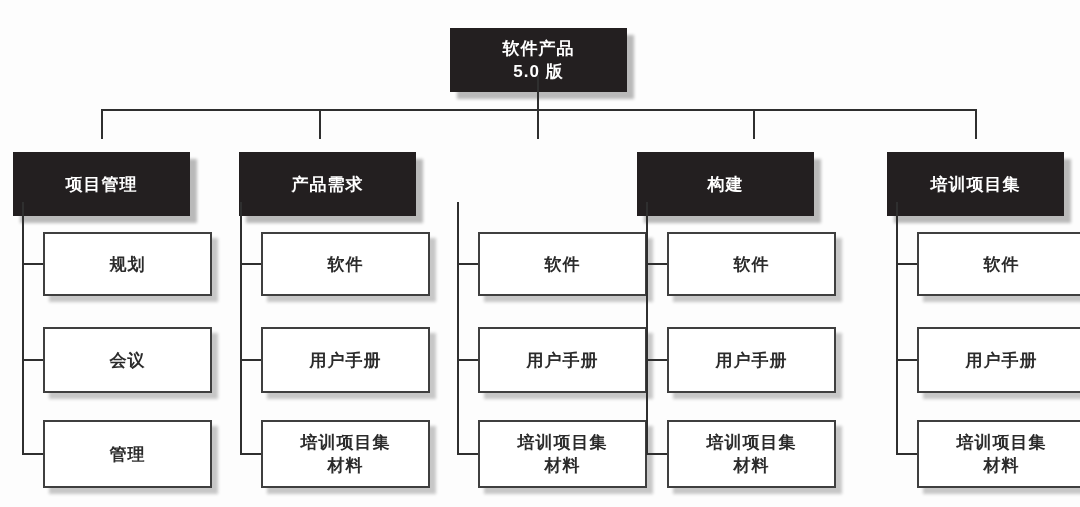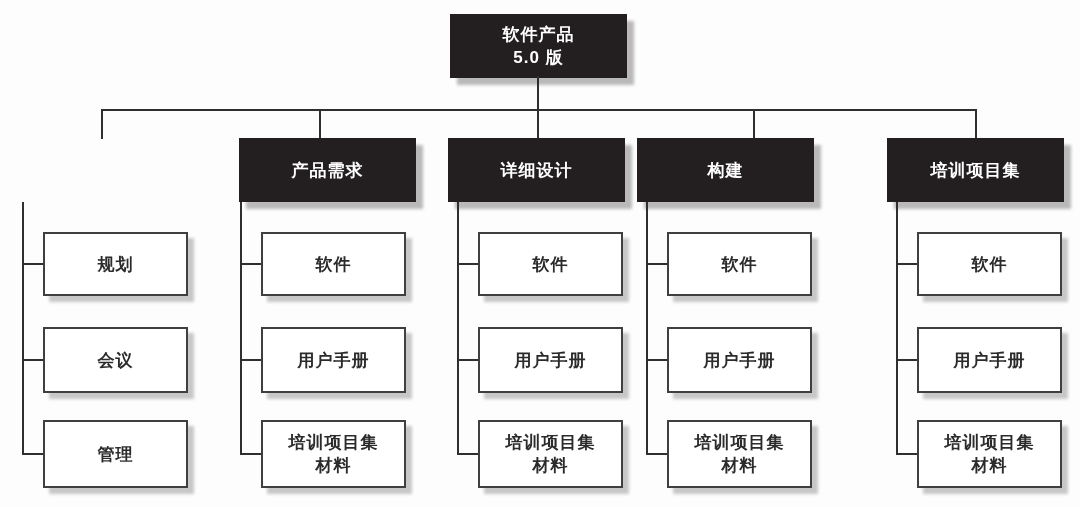--- a/index.html
+++ b/index.html
@@ -5,24 +5,24 @@
   html,body{margin:0;padding:0;background:#ffffff;}
   .stage{
     position:relative;width:1080px;height:507px;background:#fdfdfd;overflow:hidden;
     font-family:"Liberation Sans","DejaVu Sans",sans-serif;
   }
   
   .dark-node{
     position:absolute;width:177px;height:64px;background:#231f20;color:#ffffff;
     display:flex;align-items:center;justify-content:center;text-align:center;
     font-size:17px;font-weight:700;letter-spacing:1px;line-height:23px;
-    white-space:pre-line;box-shadow:7px 7px 3px #b9b9b9;
+    white-space:pre-line;box-shadow:7px 7px 3px #b9b9b9;margin-top:14px;
   }
   .child{
-    position:absolute;left:30px;width:145px;background:#ffffff;
+    position:absolute;left:30px;width:169px;background:#ffffff;
     border:2px solid #3f3f3f;box-sizing:border-box;
     display:flex;align-items:center;justify-content:center;text-align:center;
     font-size:17px;font-weight:600;color:#2b2b2b;letter-spacing:1px;line-height:23px;
     white-space:pre-line;box-shadow:6px 6px 3px #c7c7c7;
   }
   .row1{top:94px;height:64px;}
   .row2{top:189px;height:66px;}
   .row3{top:282px;height:68px;}
   
   .line{position:absolute;background:#2f2f2f;}
@@ -45,20 +45,21 @@
 
   <div class="line root-vline"></div>
   <div class="line rail"></div>
   <div class="line top-stub" style="left:101px;"></div>
   <div class="line top-stub" style="left:319px;"></div>
   <div class="line top-stub" style="left:537px;"></div>
   <div class="line top-stub" style="left:753px;"></div>
   <div class="line top-stub" style="left:975px;"></div>
 
   <div class="column" style="left:13px;">
+    <div class="dark-node" style="left:0;top:0;">项目管理</div>
     <div class="line col-vline"></div>
     <div class="line child-stub cs1"></div>
     <div class="line child-stub cs2"></div>
     <div class="line child-stub cs3"></div>
     <div class="child row1">规划</div>
     <div class="child row3">管理</div>
     <div class="child row2">会议</div>
   </div>
 
   <div class="column" style="left:231px;">
@@ -67,21 +68,20 @@
     <div class="line child-stub cs1"></div>
     <div class="line child-stub cs2"></div>
     <div class="line child-stub cs3"></div>
     <div class="child row1">软件</div>
     <div class="child row2">用户手册</div>
     <div class="child row3">培训项目集
 材料</div>
   </div>
 
   <div class="column" style="left:448px;">
-    <div class="dark-node" style="left:0;top:0;">详细设计</div>
     <div class="line col-vline"></div>
     <div class="line child-stub cs1"></div>
     <div class="line child-stub cs2"></div>
     <div class="line child-stub cs3"></div>
     <div class="child row1">软件</div>
     <div class="child row2">用户手册</div>
     <div class="child row3">培训项目集
 材料</div>
   </div>
 

